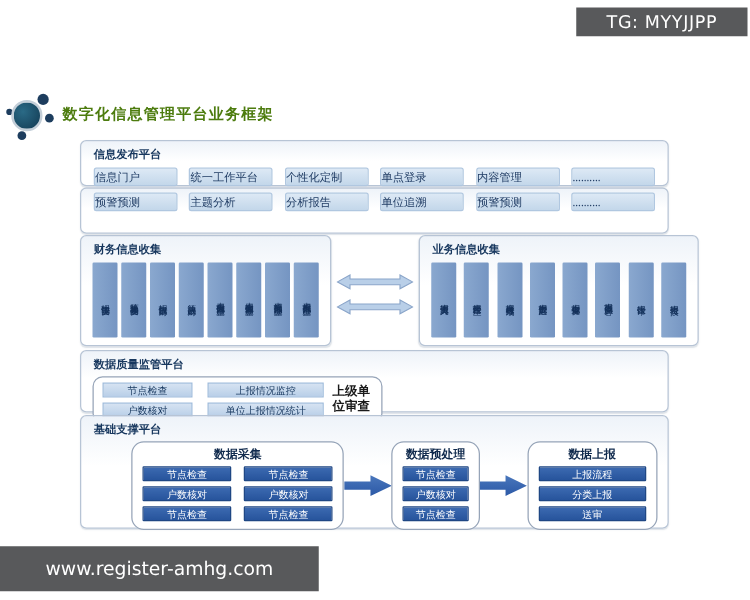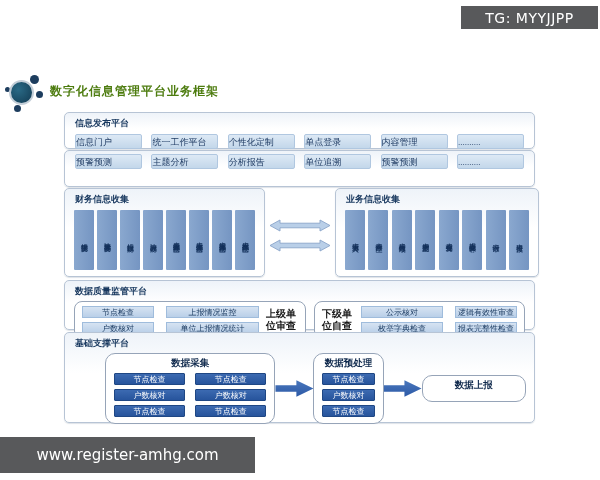--- a/index.html
+++ b/index.html
@@ -43,21 +43,21 @@
   .btn-row .btn-light { width:67px; }
   .btn-light { height:15px; line-height:14px; text-align:left; font-size:9px; color:#1f3b63;
                background:linear-gradient(#dde9f5,#c3d7ea); border:1px solid #b0c7e0; border-radius:2px;
                white-space:nowrap; overflow:hidden; }
 
   #sec-info    { top:112px; height:37px; }
   #sec-query   { top:150px; height:37px; }
 
   
   #collect-left  { top:188px; width:201px; height:89px; }
-  #collect-right { top:188px; left:335px; width:204px; height:89px; }
+  #collect-right { top:188px; left:335px; width:224px; height:89px; }
   .vbars { display:flex; justify-content:space-between; padding:3px 9px 0; }
   .vbar { writing-mode:vertical-rl; text-orientation:upright;
           width:20px; height:60px; background:linear-gradient(90deg,#8aa8cf,#7595c2);
           color:#13305a; font-size:7px; line-height:20px; text-align:center;
           letter-spacing:-0.5px; border-radius:1px; }
   .sync-arrows { position:absolute; left:268px; top:205px; width:64px; height:60px;
                  display:flex; flex-direction:column; justify-content:center; gap:7px; align-items:center; }
 
   
   #sec-quality { top:280px; height:50px; }
@@ -169,29 +169,20 @@
   <div class="q-row">
     <div class="q-box q-box-left">
       <div class="q-grid q-grid-left">
           <div class="btn-mid">节点检查</div>
           <div class="btn-mid">上报情况监控</div>
           <div class="btn-mid">户数核对</div>
           <div class="btn-mid">单位上报情况统计</div>
         </div>
       <div class="q-badge">上级单位审查</div>
     </div>
-    <div class="q-box q-box-right">
-      <div class="q-badge">下级单位自查</div>
-      <div class="q-grid q-grid-right">
-          <div class="btn-mid">公示核对</div>
-          <div class="btn-mid">逻辑有效性审查</div>
-          <div class="btn-mid">枚举字典检查</div>
-          <div class="btn-mid">报表完整性检查</div>
-        </div>
-    </div>
   </div>
 </div>
 
 <div class="panel" id="sec-found">
   <div class="panel-label">基础支撑平台</div>
   <div class="f-row">
     <div class="f-box f-box1">
       <div class="f-title">数据采集</div>
       <div class="f-cols">
         <div class="f-col">
@@ -217,17 +208,24 @@
             <div class="btn-dark">户数核对</div>
             <div class="btn-dark">节点检查</div>
           </div>
       </div>
     </div>
     <div class="f-arrow-wrap">
       <div class="block-arrow"></div>
     </div>
     <div class="f-box f-box3">
       <div class="f-title">数据上报</div>
+      <div class="f-cols">
+        <div class="f-col">
+            <div class="btn-dark">上报流程</div>
+            <div class="btn-dark">分类上报</div>
+            <div class="btn-dark">送审</div>
+          </div>
+      </div>
     </div>
   </div>
 </div>
 
 <div class="wm wm-bl">www.register-amhg.com</div>
 
 </body></html>

